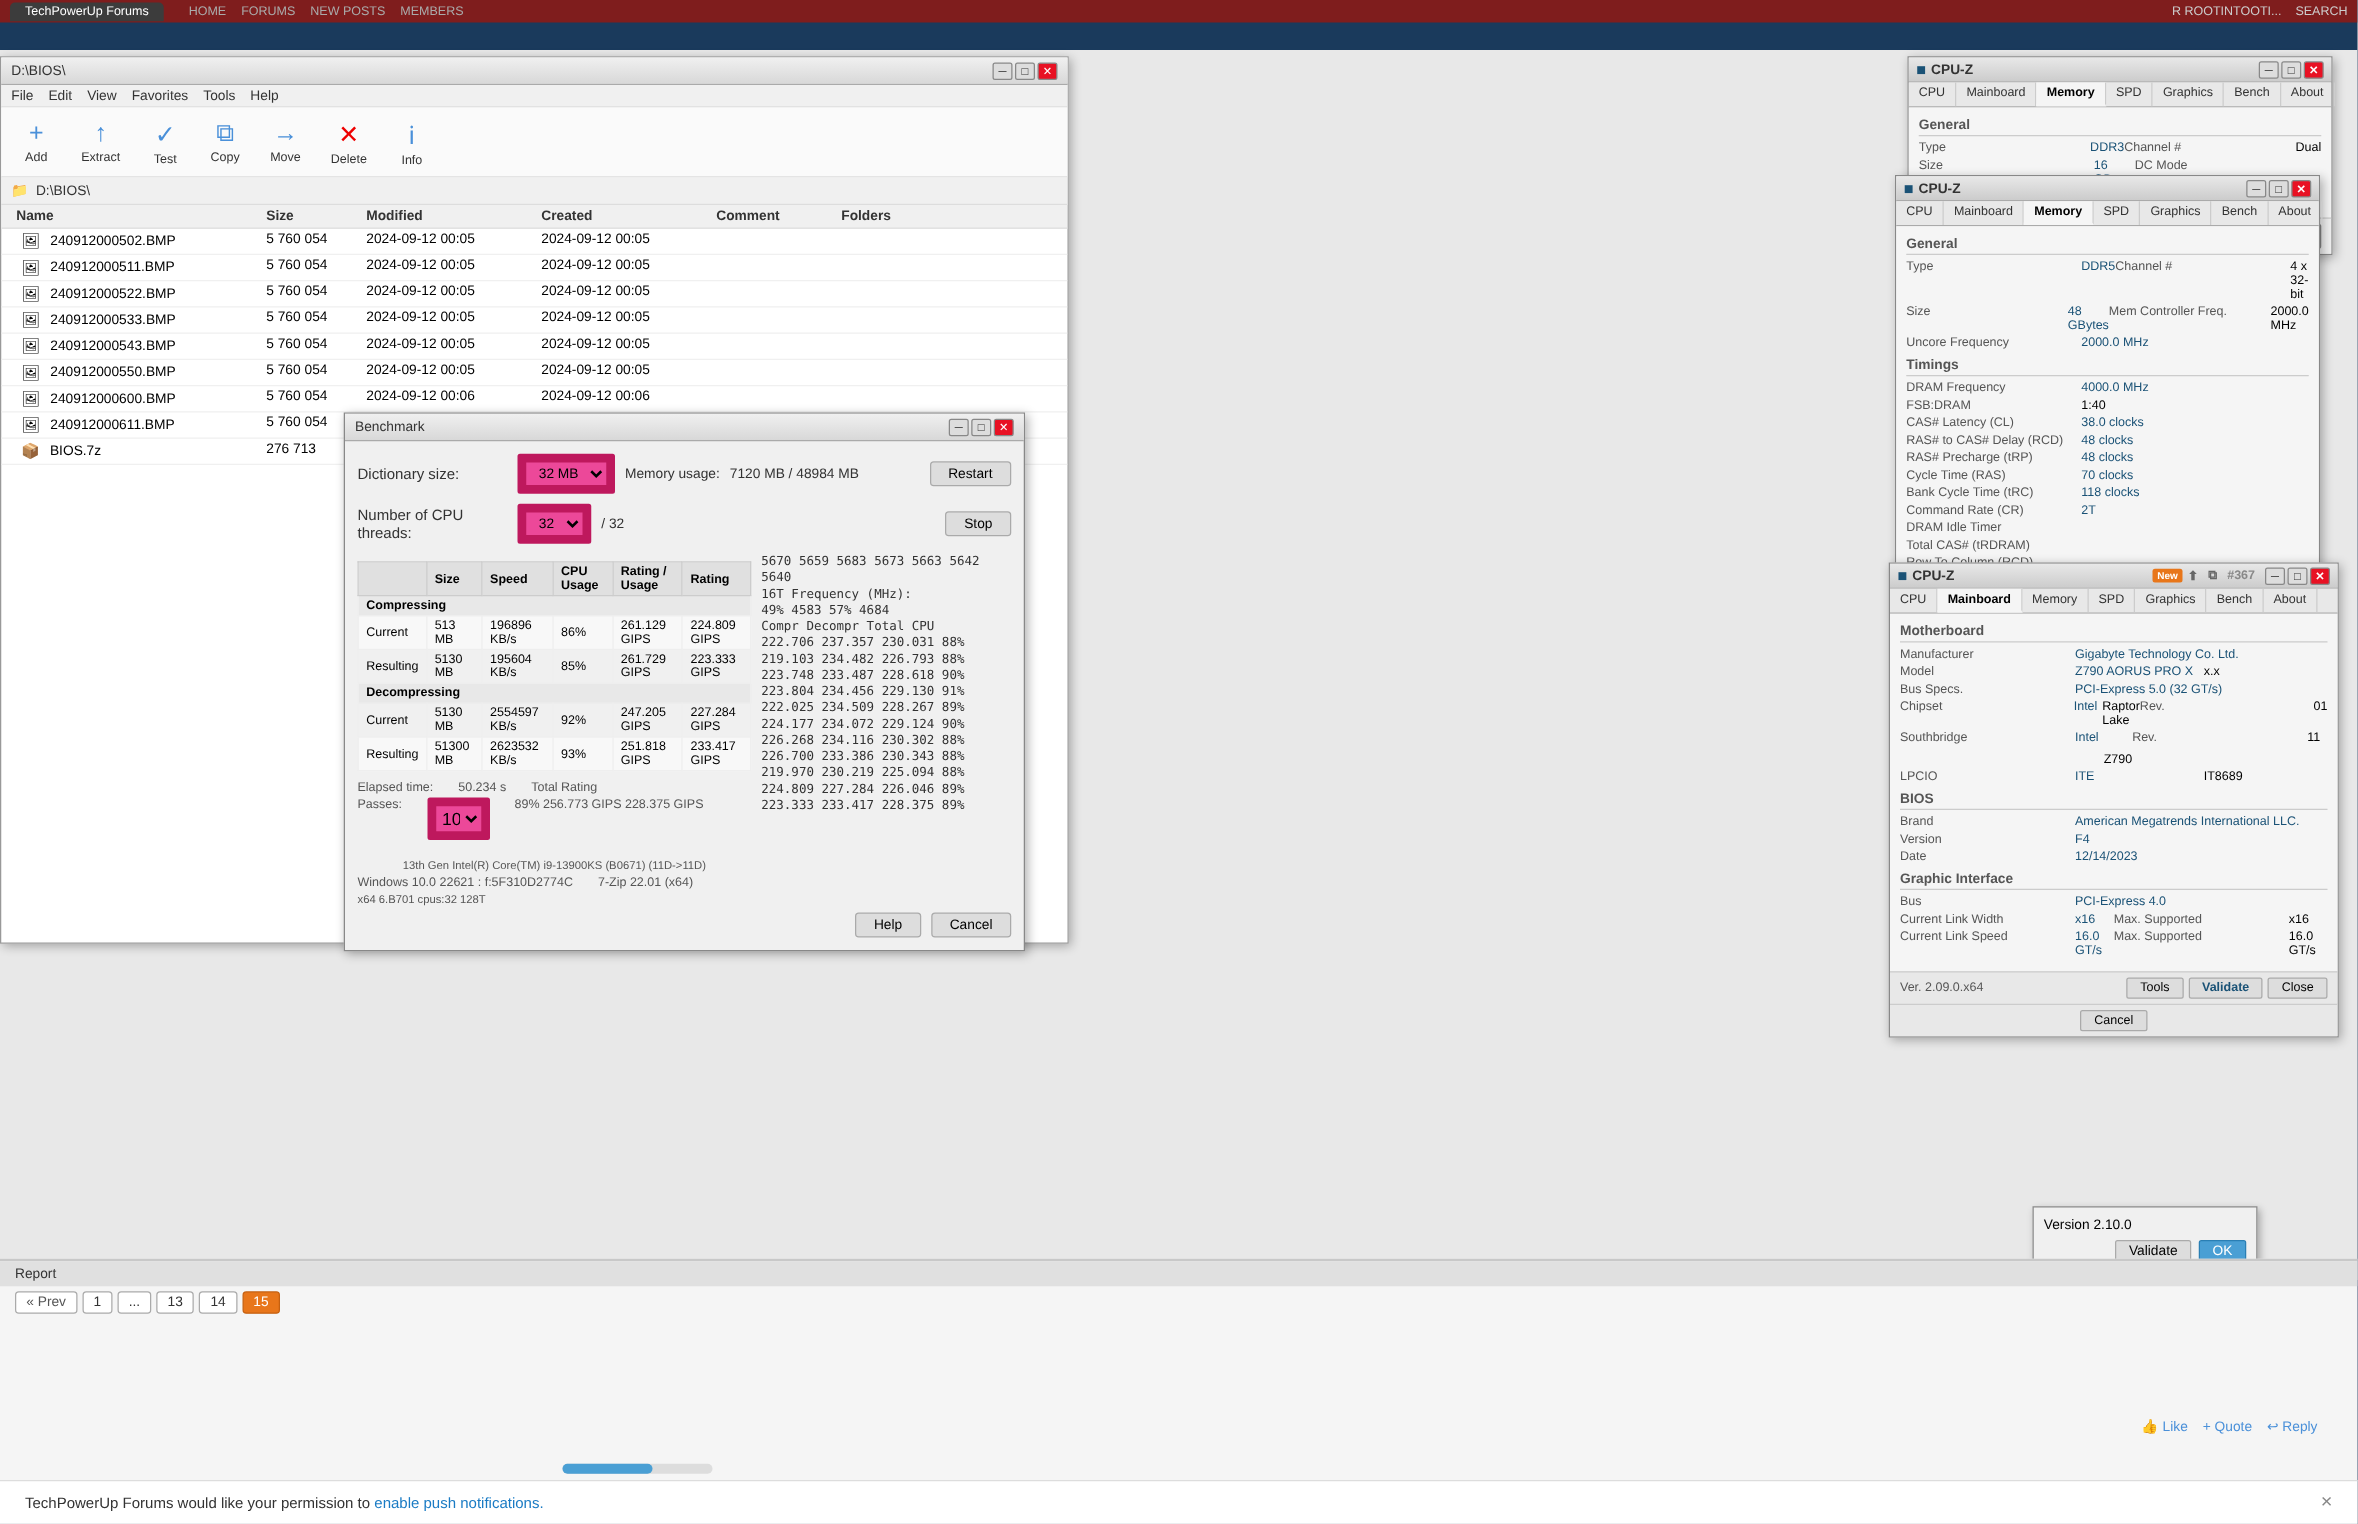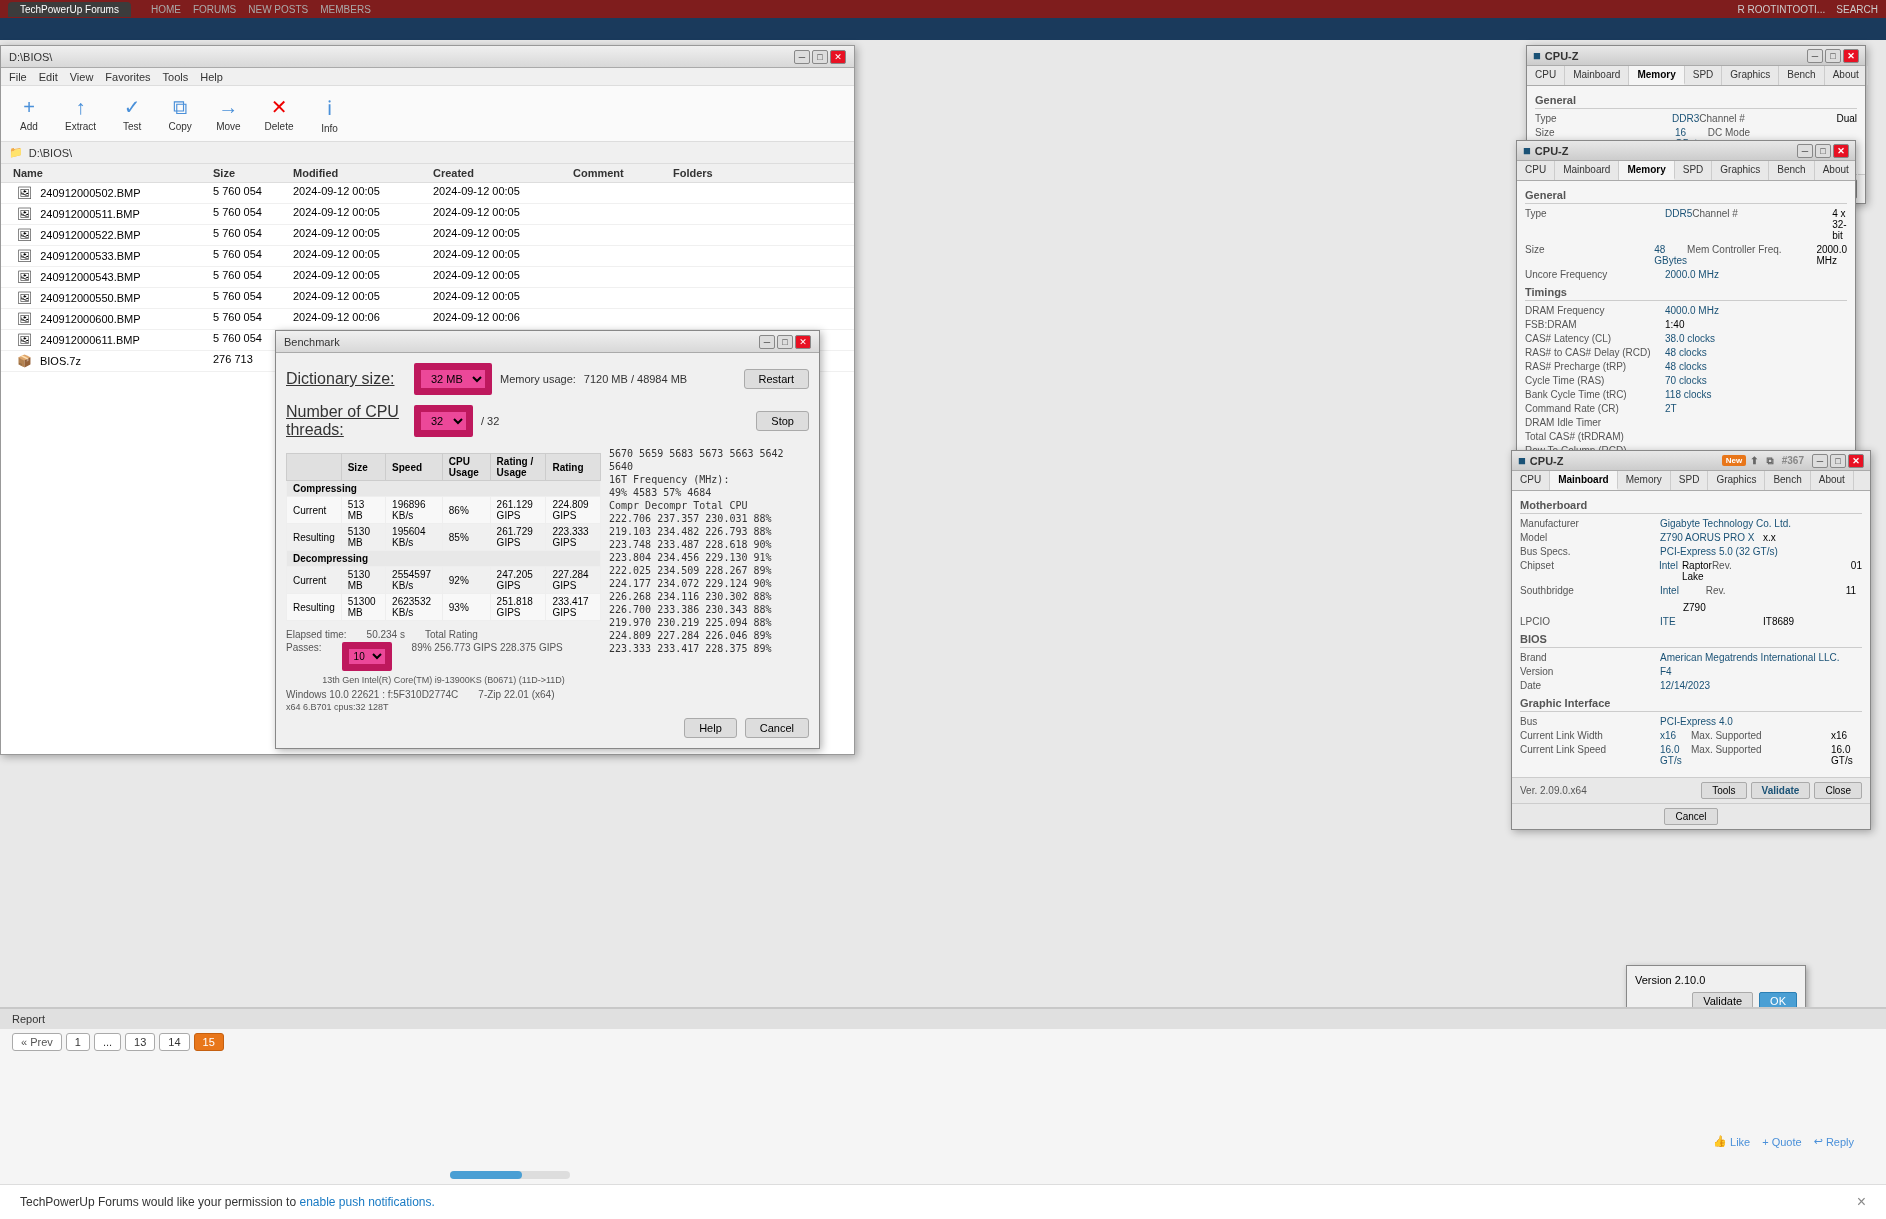--- a/index.html
+++ b/index.html
@@ -100,21 +100,21 @@
     .cpuz-footer-btn { padding: 2px 10px; background: #ddd; border: 1px solid #aaa; border-radius: 2px; font-size: 10px; cursor: pointer; }
     .cpuz-footer-btn.validate { color: #1a5276; font-weight: bold; }
 
     
     .bench-win {
       position: absolute; top: 290px; left: 275px; width: 545px;
       background: #f0f0f0; border: 1px solid #888; box-shadow: 2px 2px 8px rgba(0,0,0,0.3);
     }
     .bench-body { padding: 10px; font-size: 11px; }
     .bench-row { display: flex; align-items: center; margin-bottom: 8px; gap: 8px; }
-    .bench-label { width: 120px; font-size: 16px; color: #333; text-decoration: underline; }
+    .bench-label { width: 120px; font-size: 12px; color: #333; }
     .bench-select { padding: 2px 6px; border: 7px solid #be185d; background: #ec4899; font-size: 11px; border-radius: 2px; }
     .bench-info { font-size: 11px; color: #333; }
     .bench-btn { padding: 3px 14px; background: #ddd; border: 1px solid #aaa; border-radius: 3px; font-size: 11px; cursor: pointer; }
     .bench-table { width: 100%; border-collapse: collapse; margin-top: 6px; }
     .bench-table th { background: #e0e0e0; padding: 2px 6px; text-align: left; font-size: 10px; border: 1px solid #ccc; }
     .bench-table td { padding: 2px 6px; border: 1px solid #eee; font-size: 10px; }
     .bench-table tr:nth-child(even) td { background: #f8f8f8; }
     .bench-results-area { display: flex; gap: 8px; }
     .bench-main-results { flex: 1; }
     .bench-side-data { width: 200px; font-size: 9px; color: #333; line-height: 1.4; }
@@ -652,24 +652,24 @@
             </tbody>
           </table>
           <div class="bench-footer">
             <div class="bench-footer-row">
               <span>Elapsed time:</span>
               <span>50.234 s</span>
               <span>Total Rating</span>
             </div>
             <div class="bench-footer-row">
               <span>Passes:</span>
-              <select class="bench-select" style="width:50px;font-size:10px;padding:1px;"><option>10</option></select>
+              <select class="bench-select" style="width:50px;font-size:14px;padding:1px;"><option>10</option></select>
               <span>89%   256.773 GIPS   228.375 GIPS</span>
             </div>
-            <div style="margin-top:4px;font-size:9px;color:#555;text-align:center;">13th Gen Intel(R) Core(TM) i9-13900KS
+            <div style="margin-top:15px;font-size:9px;color:#555;text-align:center;">13th Gen Intel(R) Core(TM) i9-13900KS
 (B0671) (11D-&gt;11D)</div>
             <div class="bench-footer-row" style="margin-top:4px;">
               <span>Windows 10.0 22621 : f:5F310D2774C</span>
               <span>7-Zip 22.01 (x64)</span>
             </div>
             <div style="font-size:9px;color:#555;">x64 6.B701 cpus:32 128T</div>
           </div>
         </div>
         <div class="bench-side-data">
           <pre style="font-size:10px;line-height:1.3;color:#333;white-space:pre-wrap;">5670 5659 5683 5673 5663 5642 5640

